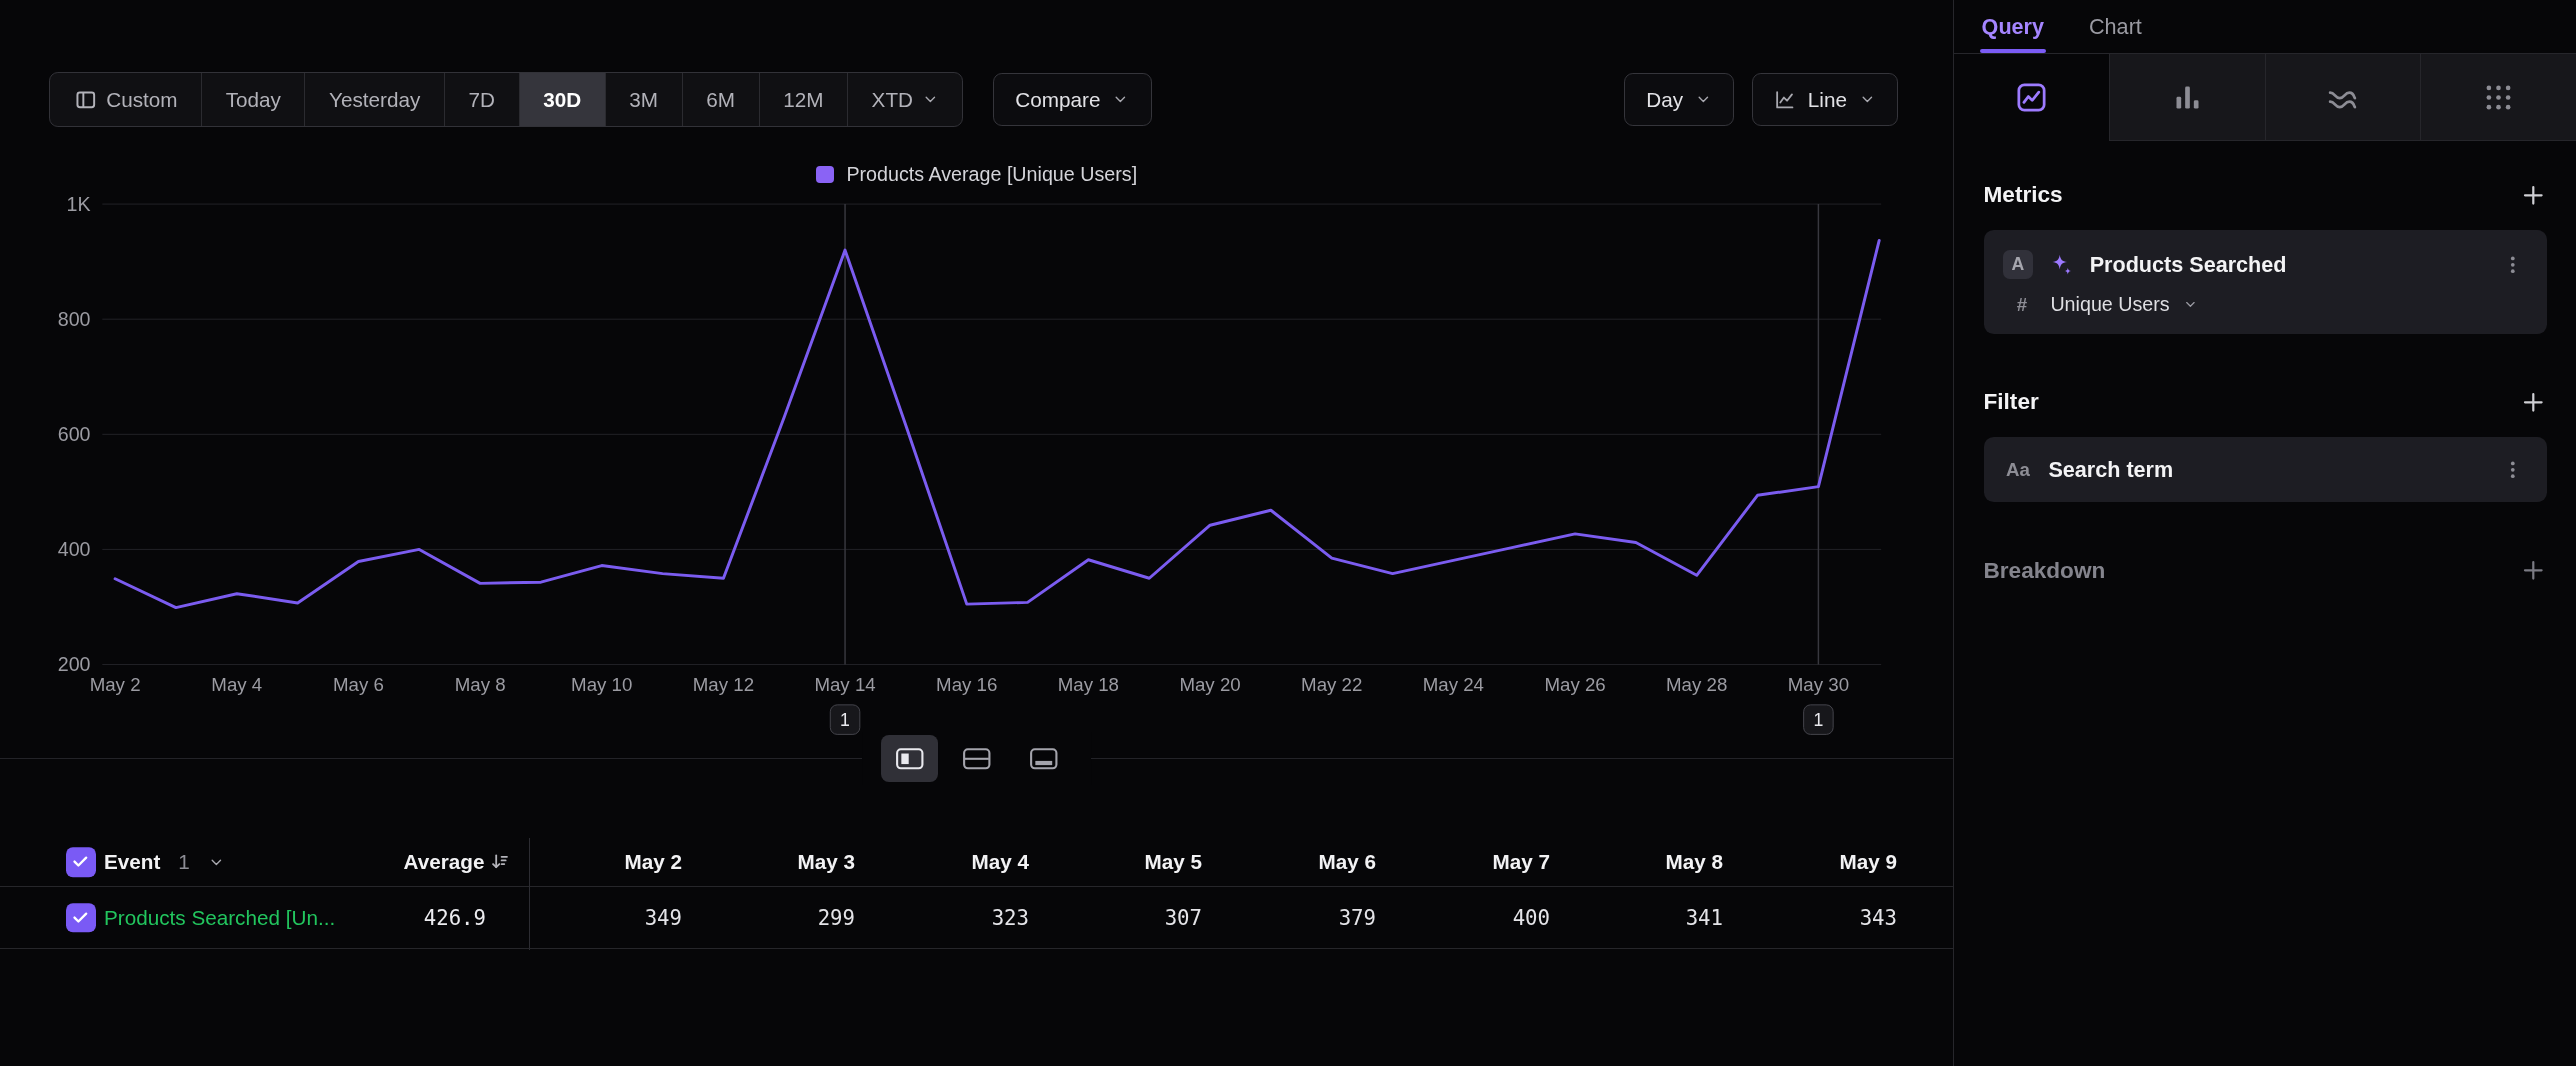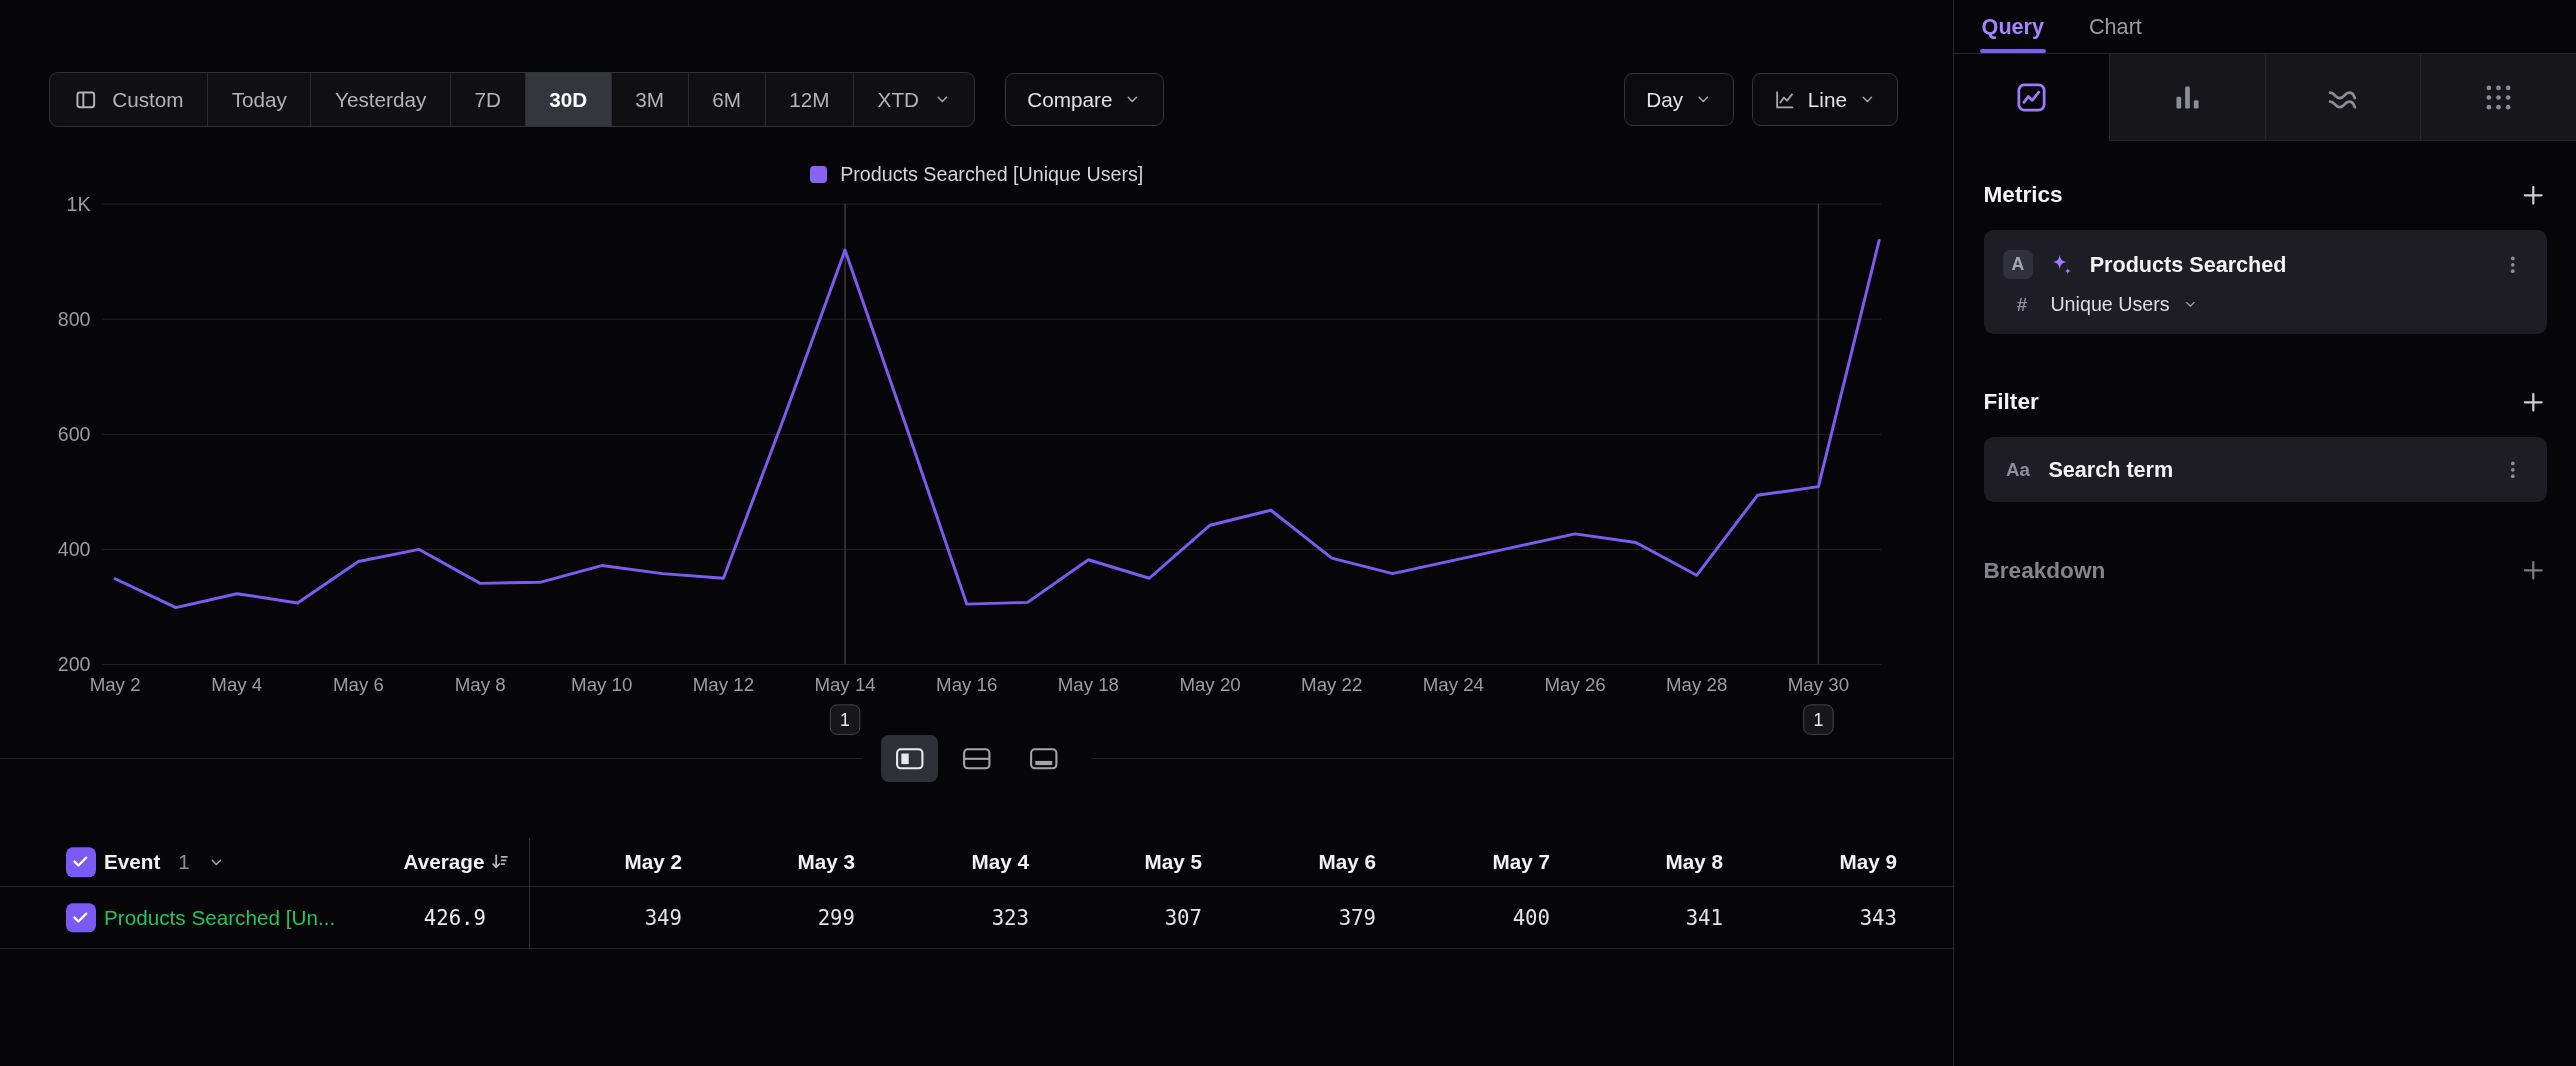--- a/index.html
+++ b/index.html
@@ -6,21 +6,21 @@
   html,body{width:2576px;height:1067px;background:#060608;color:#ececf0;
     font-family:"Liberation Sans","DejaVu Sans",sans-serif;overflow:hidden}
   .app{display:flex;width:2576px;height:1067px;background:#060608}
   .main{position:relative;width:1953px;height:100%}
   .sidebar{flex:1;border-left:1px solid #26262b;position:relative;background:#060608}
   svg{font-family:inherit;display:block}
 
   
   .toolbar{position:absolute;top:72px;left:49px;right:55px;height:55px;display:flex;align-items:center}
   .seg{display:flex;border:1px solid #323238;border-radius:8.9px;overflow:hidden;background:#101013}
-  .seg-item{height:53px;display:flex;align-items:center;gap:15px;padding:0 23.6px;color:#b2b2b9;
+  .seg-item{height:53px;display:flex;align-items:center;gap:9px;padding:0 23.6px;color:#b2b2b9;
     font-size:20.7px;border-right:1px solid #2b2b30;cursor:pointer;white-space:nowrap}
   .seg-item:last-child{border-right:none}
   .seg-item.selected{background:#35353c;color:#fff;font-weight:700}
   .btn{display:flex;align-items:center;gap:11.8px;height:53px;padding:0 21.6px;border:1px solid #35353b;
     border-radius:8.9px;color:#e2e2e6;font-size:20.7px;cursor:pointer;background:#0c0c0f;white-space:nowrap}
   .btn.compare{margin-left:29.5px}
   .spacer{flex:1}
   .btn + .btn{margin-left:17.7px}
   .chev-holder{display:flex;align-items:center;color:#a8a8af}
 
@@ -167,21 +167,21 @@
         <span class="chev-holder">
             <svg width="16.7" height="16.7" viewBox="0 0 24 24" fill="none">
               <path d="M6 9l6 6 6-6" stroke="currentColor" stroke-width="2" stroke-linecap="round" stroke-linejoin="round"></path>
             </svg>
           </span>
       </div>
     </div>
 
     <div class="legend">
       <span class="legend-swatch" style="background: rgb(138, 99, 245);"></span>
-      <span class="legend-label">Products Searched [Unique Users]</span>
+      <span class="legend-label">Products Average [Unique Users]</span>
     </div>
 
     <svg class="chart-svg" width="1953" height="610" viewBox="0 0 1985 620">
         <line x1="104" y1="57.0" x2="1912" y2="57.0" stroke="#232328" stroke-width="1"></line>
         <text x="92" y="64" text-anchor="end" fill="#9b9ba2" font-size="20">1K</text>
         <line x1="104" y1="174.0" x2="1912" y2="174.0" stroke="#232328" stroke-width="1"></line>
         <text x="92" y="181" text-anchor="end" fill="#9b9ba2" font-size="20">800</text>
         <line x1="104" y1="291.0" x2="1912" y2="291.0" stroke="#232328" stroke-width="1"></line>
         <text x="92" y="298" text-anchor="end" fill="#9b9ba2" font-size="20">600</text>
         <line x1="104" y1="408.0" x2="1912" y2="408.0" stroke="#232328" stroke-width="1"></line>

